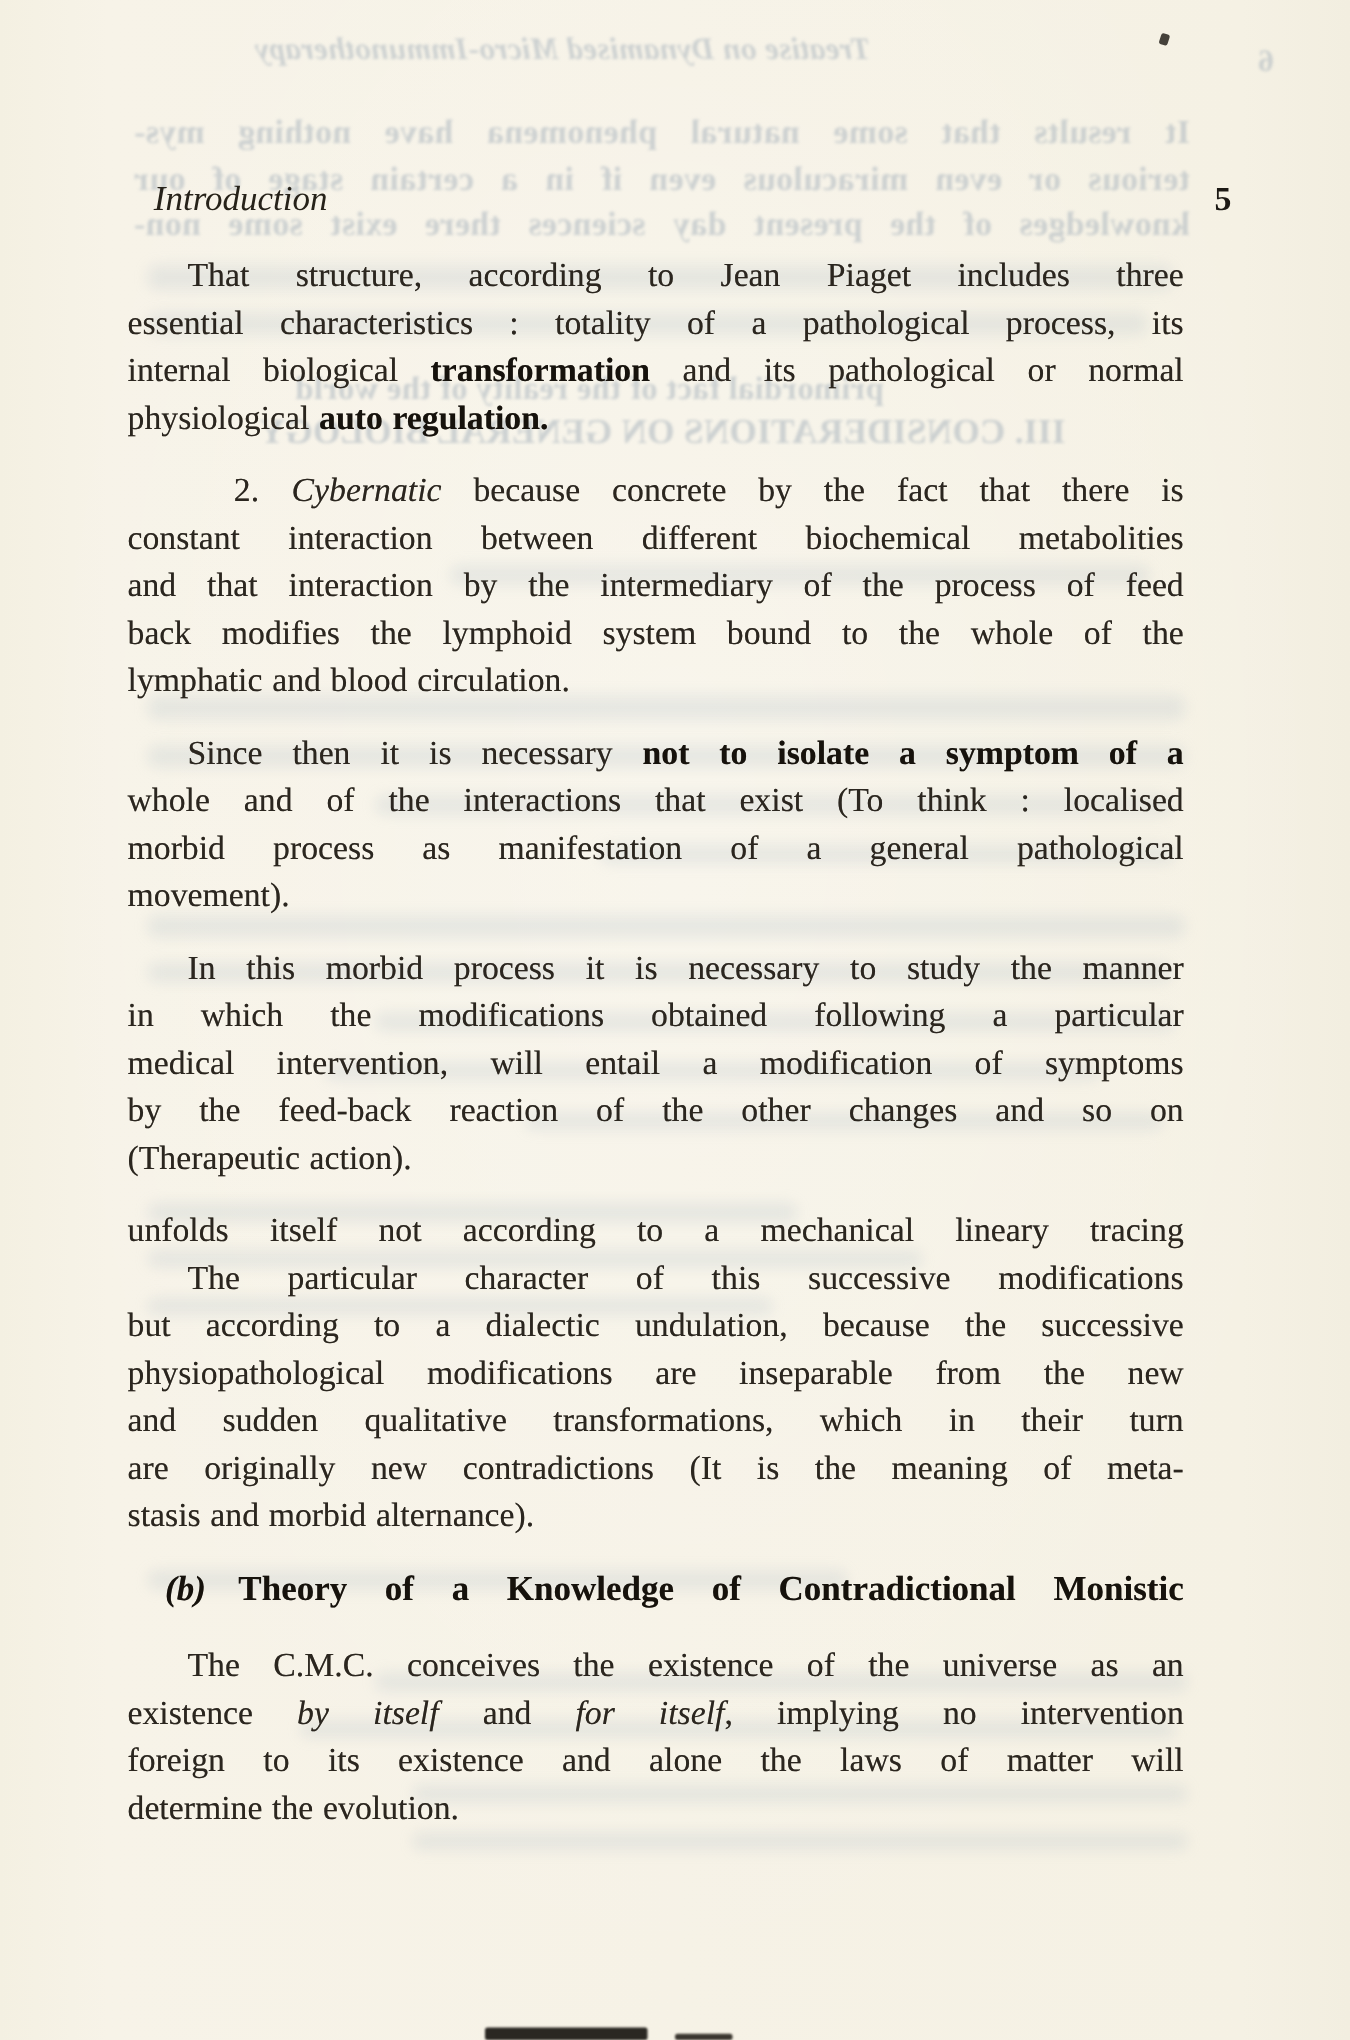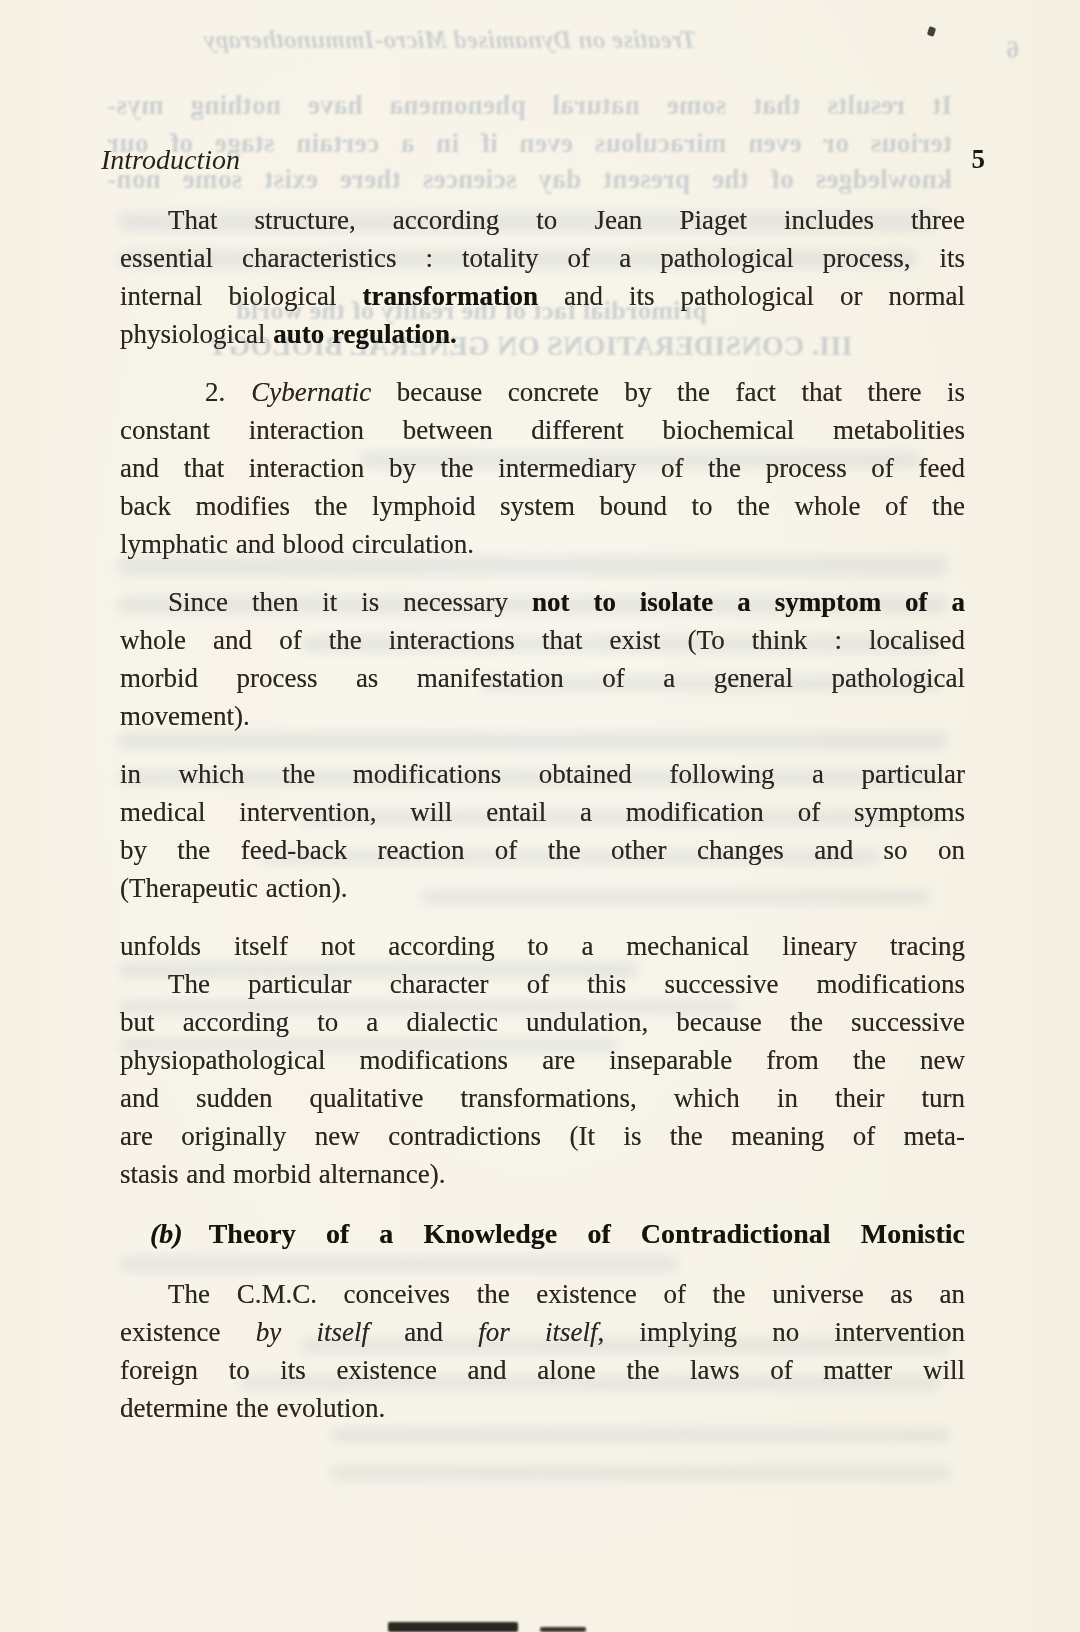--- a/index.html
+++ b/index.html
@@ -30,27 +30,27 @@
   .bleed-line.justify{white-space:normal;text-align:justify;text-align-last:justify;}
   .smudge{
     position:absolute;
     background:rgba(172,185,194,.22);
     filter:blur(5px);
     border-radius:8px;
   }
   .speck{position:absolute;background:#45413a;border-radius:2px;}
   
   .running-header{
-    position:absolute;top:144px;left:101px;right:95px;
+    position:absolute;top:144px;left:123px;right:95px;
     display:flex;justify-content:space-between;align-items:flex-start;
   }
   .running-title{font-style:italic;font-size:28px;line-height:32px;color:#262219;}
   .page-number{font-size:27px;line-height:30px;font-weight:600;color:#1c1914;}
   .body-text{
-    position:absolute;top:201px;left:120px;width:845px;
+    position:absolute;top:201px;left:102px;width:845px;
     font-size:27px;line-height:38px;
     word-spacing:1px;
     text-shadow:0 0 .4px rgba(43,38,31,.55);
   }
   .para{margin:0 0 20px 0;}
   .para:last-child{margin-bottom:0;}
   .line{text-align:justify;text-align-last:justify;}
   .line.endline{text-align-last:left;}
   .para.heading{font-size:28px;line-height:42px;font-weight:bold;color:#191510;}
   .bold{font-weight:bold;color:#16120c;}
@@ -115,20 +115,21 @@
         <div class="line"><span>back modifies the lymphoid system bound to the whole of the</span></div>
         <div class="line endline"><span>lymphatic and blood circulation.</span></div>
       </div>
       <div class="para body">
         <div class="line" style="text-indent: 48px;"><span>Since then it is necessary </span><span class="bold">not to isolate a symptom of a</span></div>
         <div class="line"><span>whole and of the interactions that exist (To think : localised</span></div>
         <div class="line"><span>morbid process as manifestation of a general pathological</span></div>
         <div class="line endline"><span>movement).</span></div>
       </div>
       <div class="para body">
+        <div class="line" style="text-indent: 48px;"><span>In this morbid process it is necessary to study the manner</span></div>
         <div class="line"><span>in which the modifications obtained following a particular</span></div>
         <div class="line"><span>medical intervention, will entail a modification of symptoms</span></div>
         <div class="line"><span>by the feed-back reaction of the other changes and so on</span></div>
         <div class="line endline"><span>(Therapeutic action).</span></div>
       </div>
       <div class="para body">
         <div class="line"><span>unfolds itself not according to a mechanical lineary tracing</span></div>
         <div class="line" style="text-indent: 48px;"><span>The particular character of this successive modifications</span></div>
         <div class="line"><span>but according to a dialectic undulation, because the successive</span></div>
         <div class="line"><span>physiopathological modifications are inseparable from the new</span></div>

